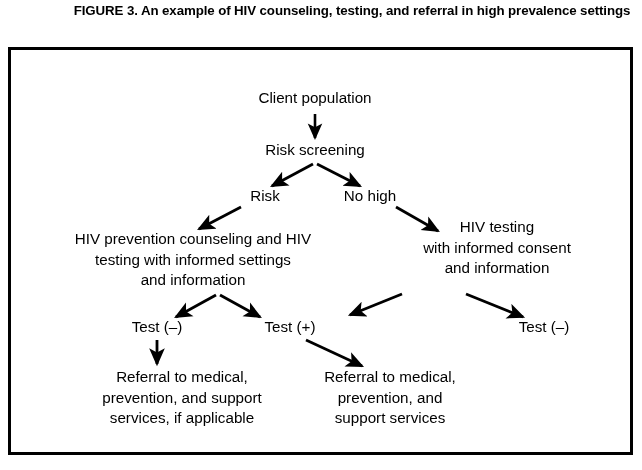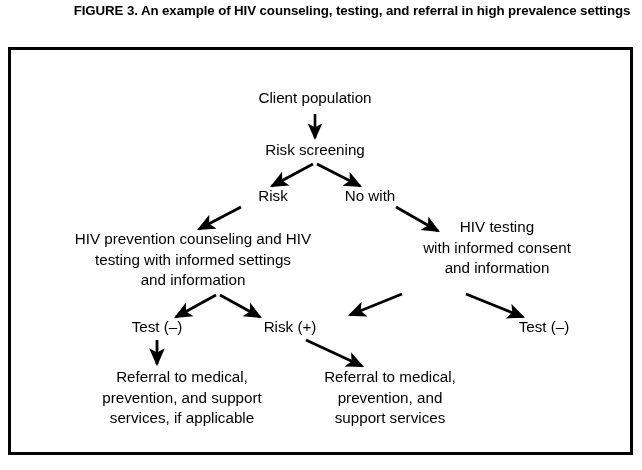--- a/index.html
+++ b/index.html
@@ -100,35 +100,35 @@
 
     <line x1="157" y1="340" x2="157" y2="364" stroke="#000000" stroke-width="2.8" marker-end="url(#ah)"></line>
 
     <line x1="306" y1="340" x2="362" y2="366" stroke="#000000" stroke-width="2.8" marker-end="url(#ah)"></line>
   </svg>
 
   <div class="node" style="left:315px; top:140px;">Risk screening</div>
 
   <div class="node" style="left:315px; top:88px;">Client population</div>
 
-  <div class="node" style="left:273px; top:186px;">Risk</div>
+  <div class="node" style="left:265px; top:186px;">Risk</div>
 
-  <div class="node" style="left:370px; top:186px;">No with</div>
+  <div class="node" style="left:370px; top:186px;">No high</div>
 
   <div class="node" style="left:193px; top:229px; width:320px;">HIV prevention counseling and HIV
 testing with informed settings
 and information</div>
 
   <div class="node" style="left:497px; top:217px; width:230px;">HIV testing
 with informed consent
 and information</div>
 
   <div class="node" style="left:157px; top:317px;">Test (–)</div>
 
-  <div class="node" style="left:290px; top:317px;">Risk (+)</div>
+  <div class="node" style="left:290px; top:317px;">Test (+)</div>
 
   <div class="node" style="left:544px; top:317px;">Test (–)</div>
 
   <div class="node" style="left:182px; top:367px; width:230px;">Referral to medical,
 prevention, and support
 services, if applicable</div>
 
   <div class="node" style="left:390px; top:367px; width:200px;">Referral to medical,
 prevention, and
 support services</div>

